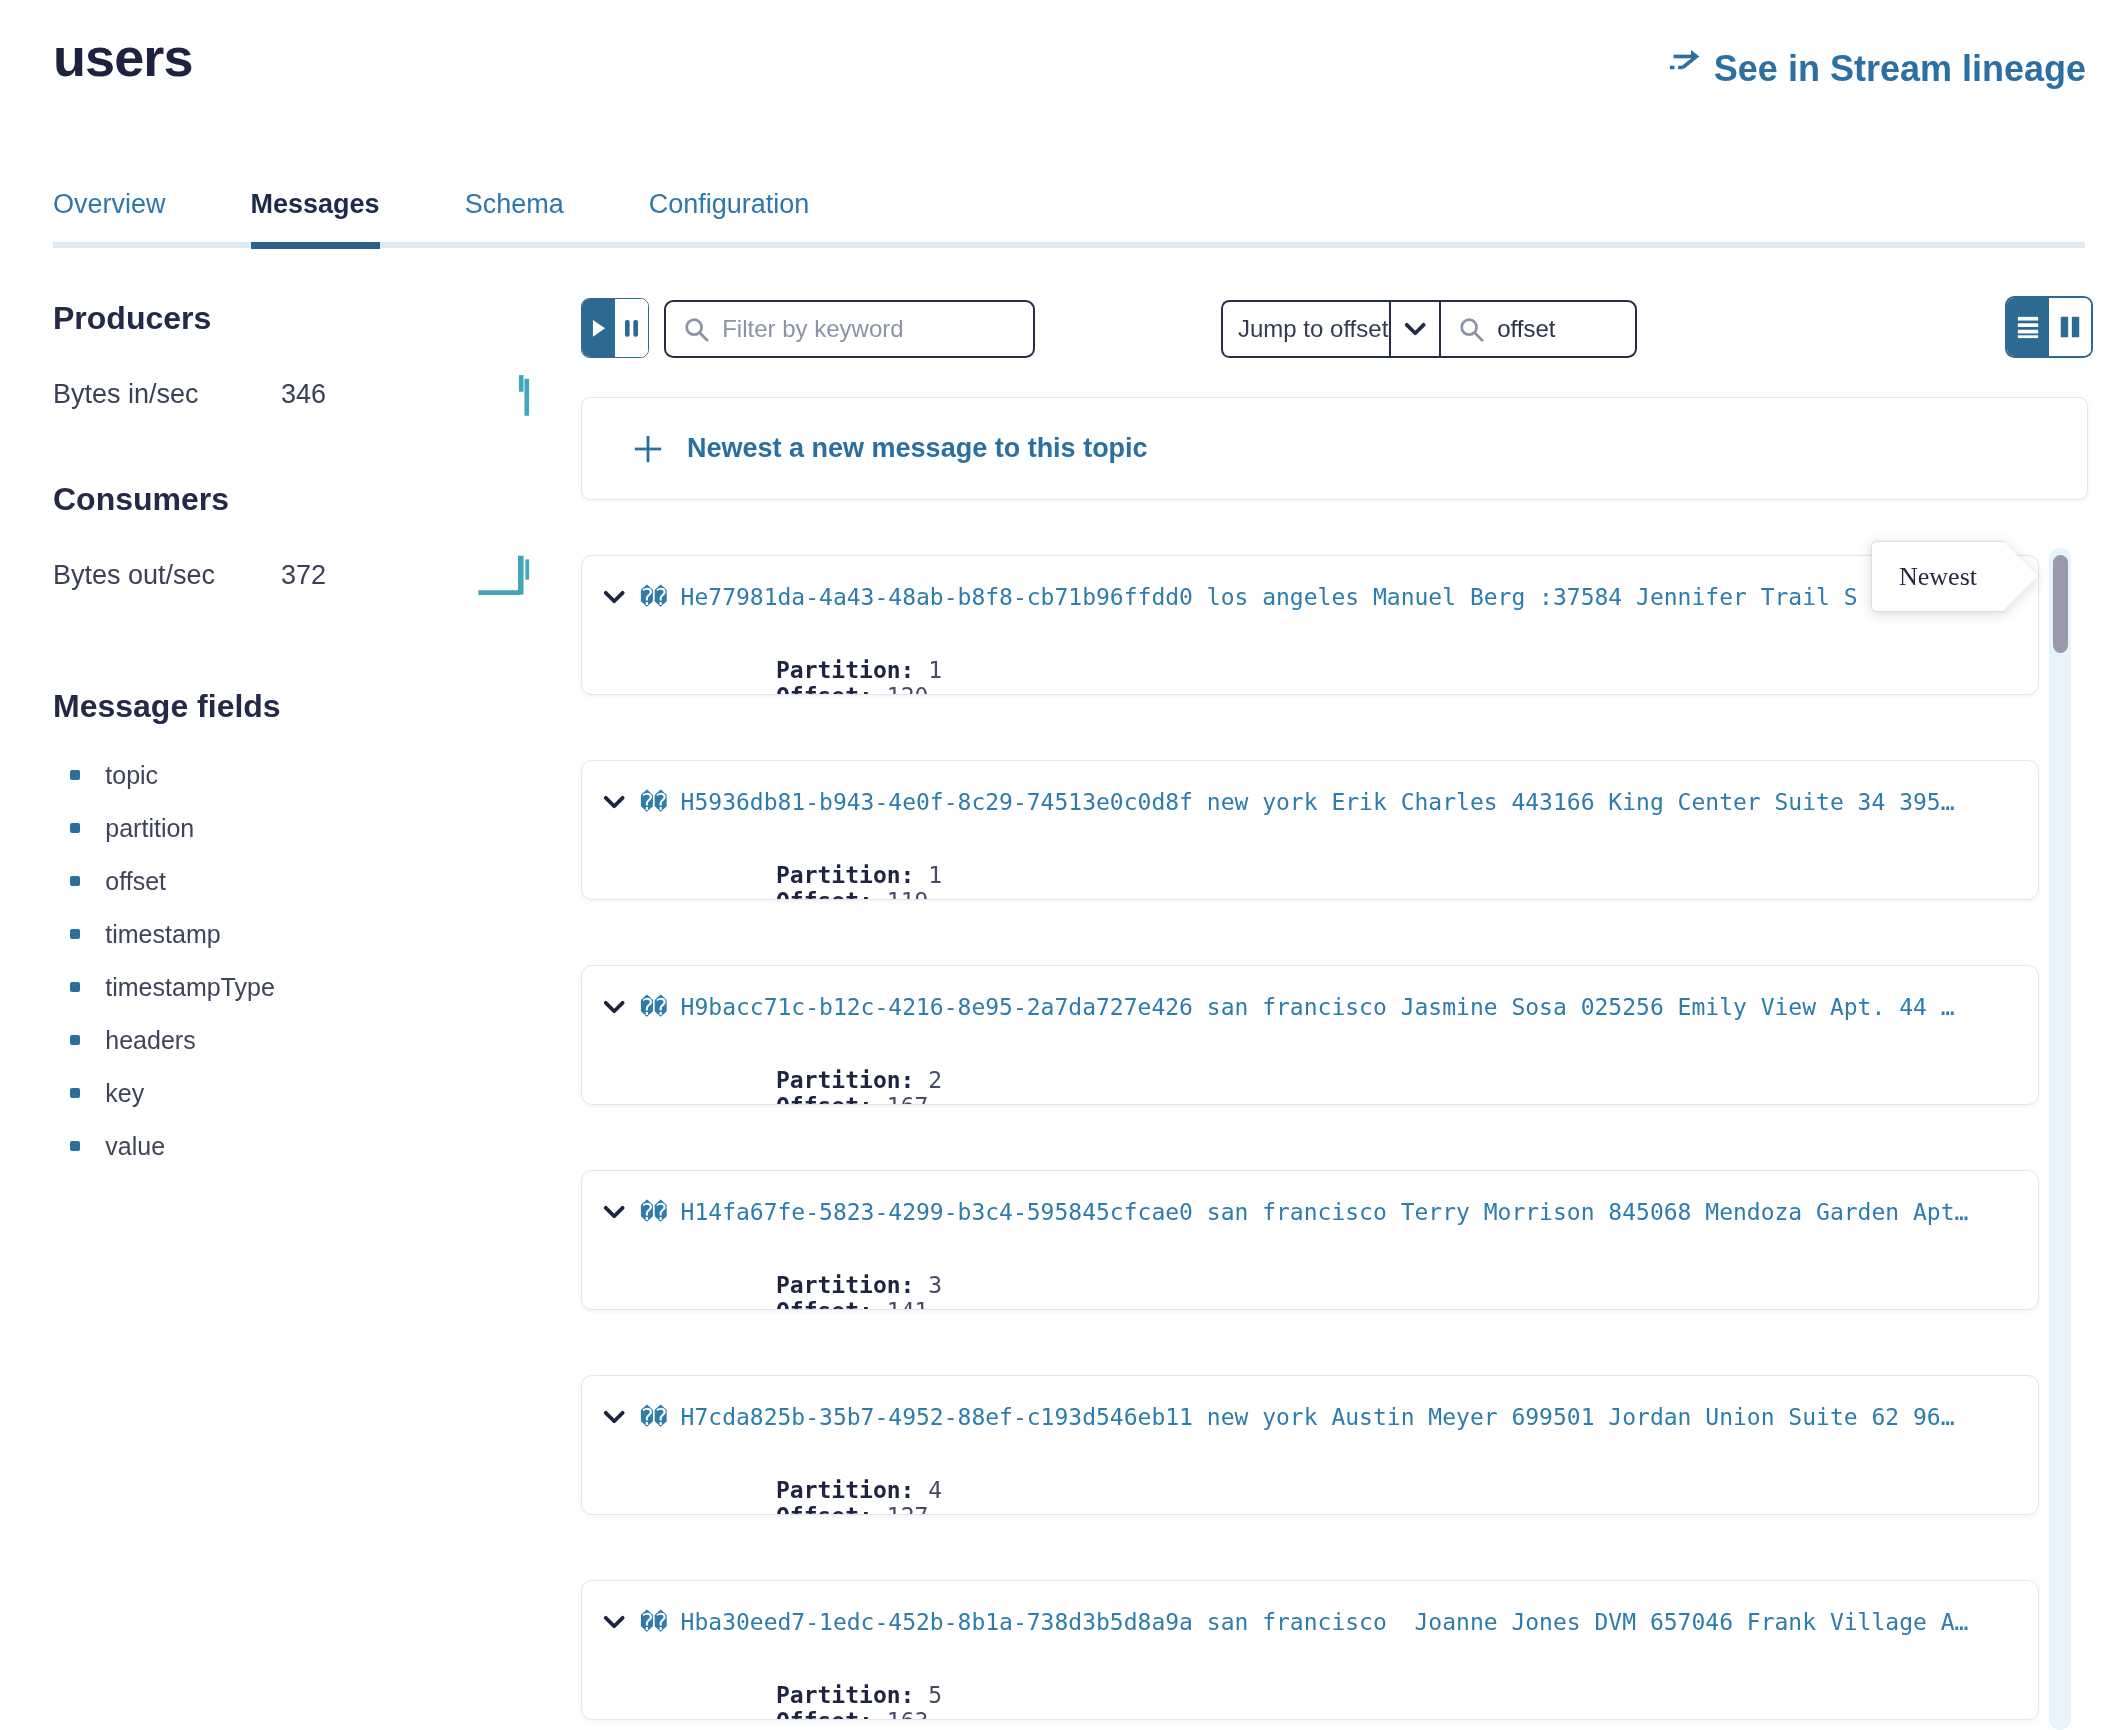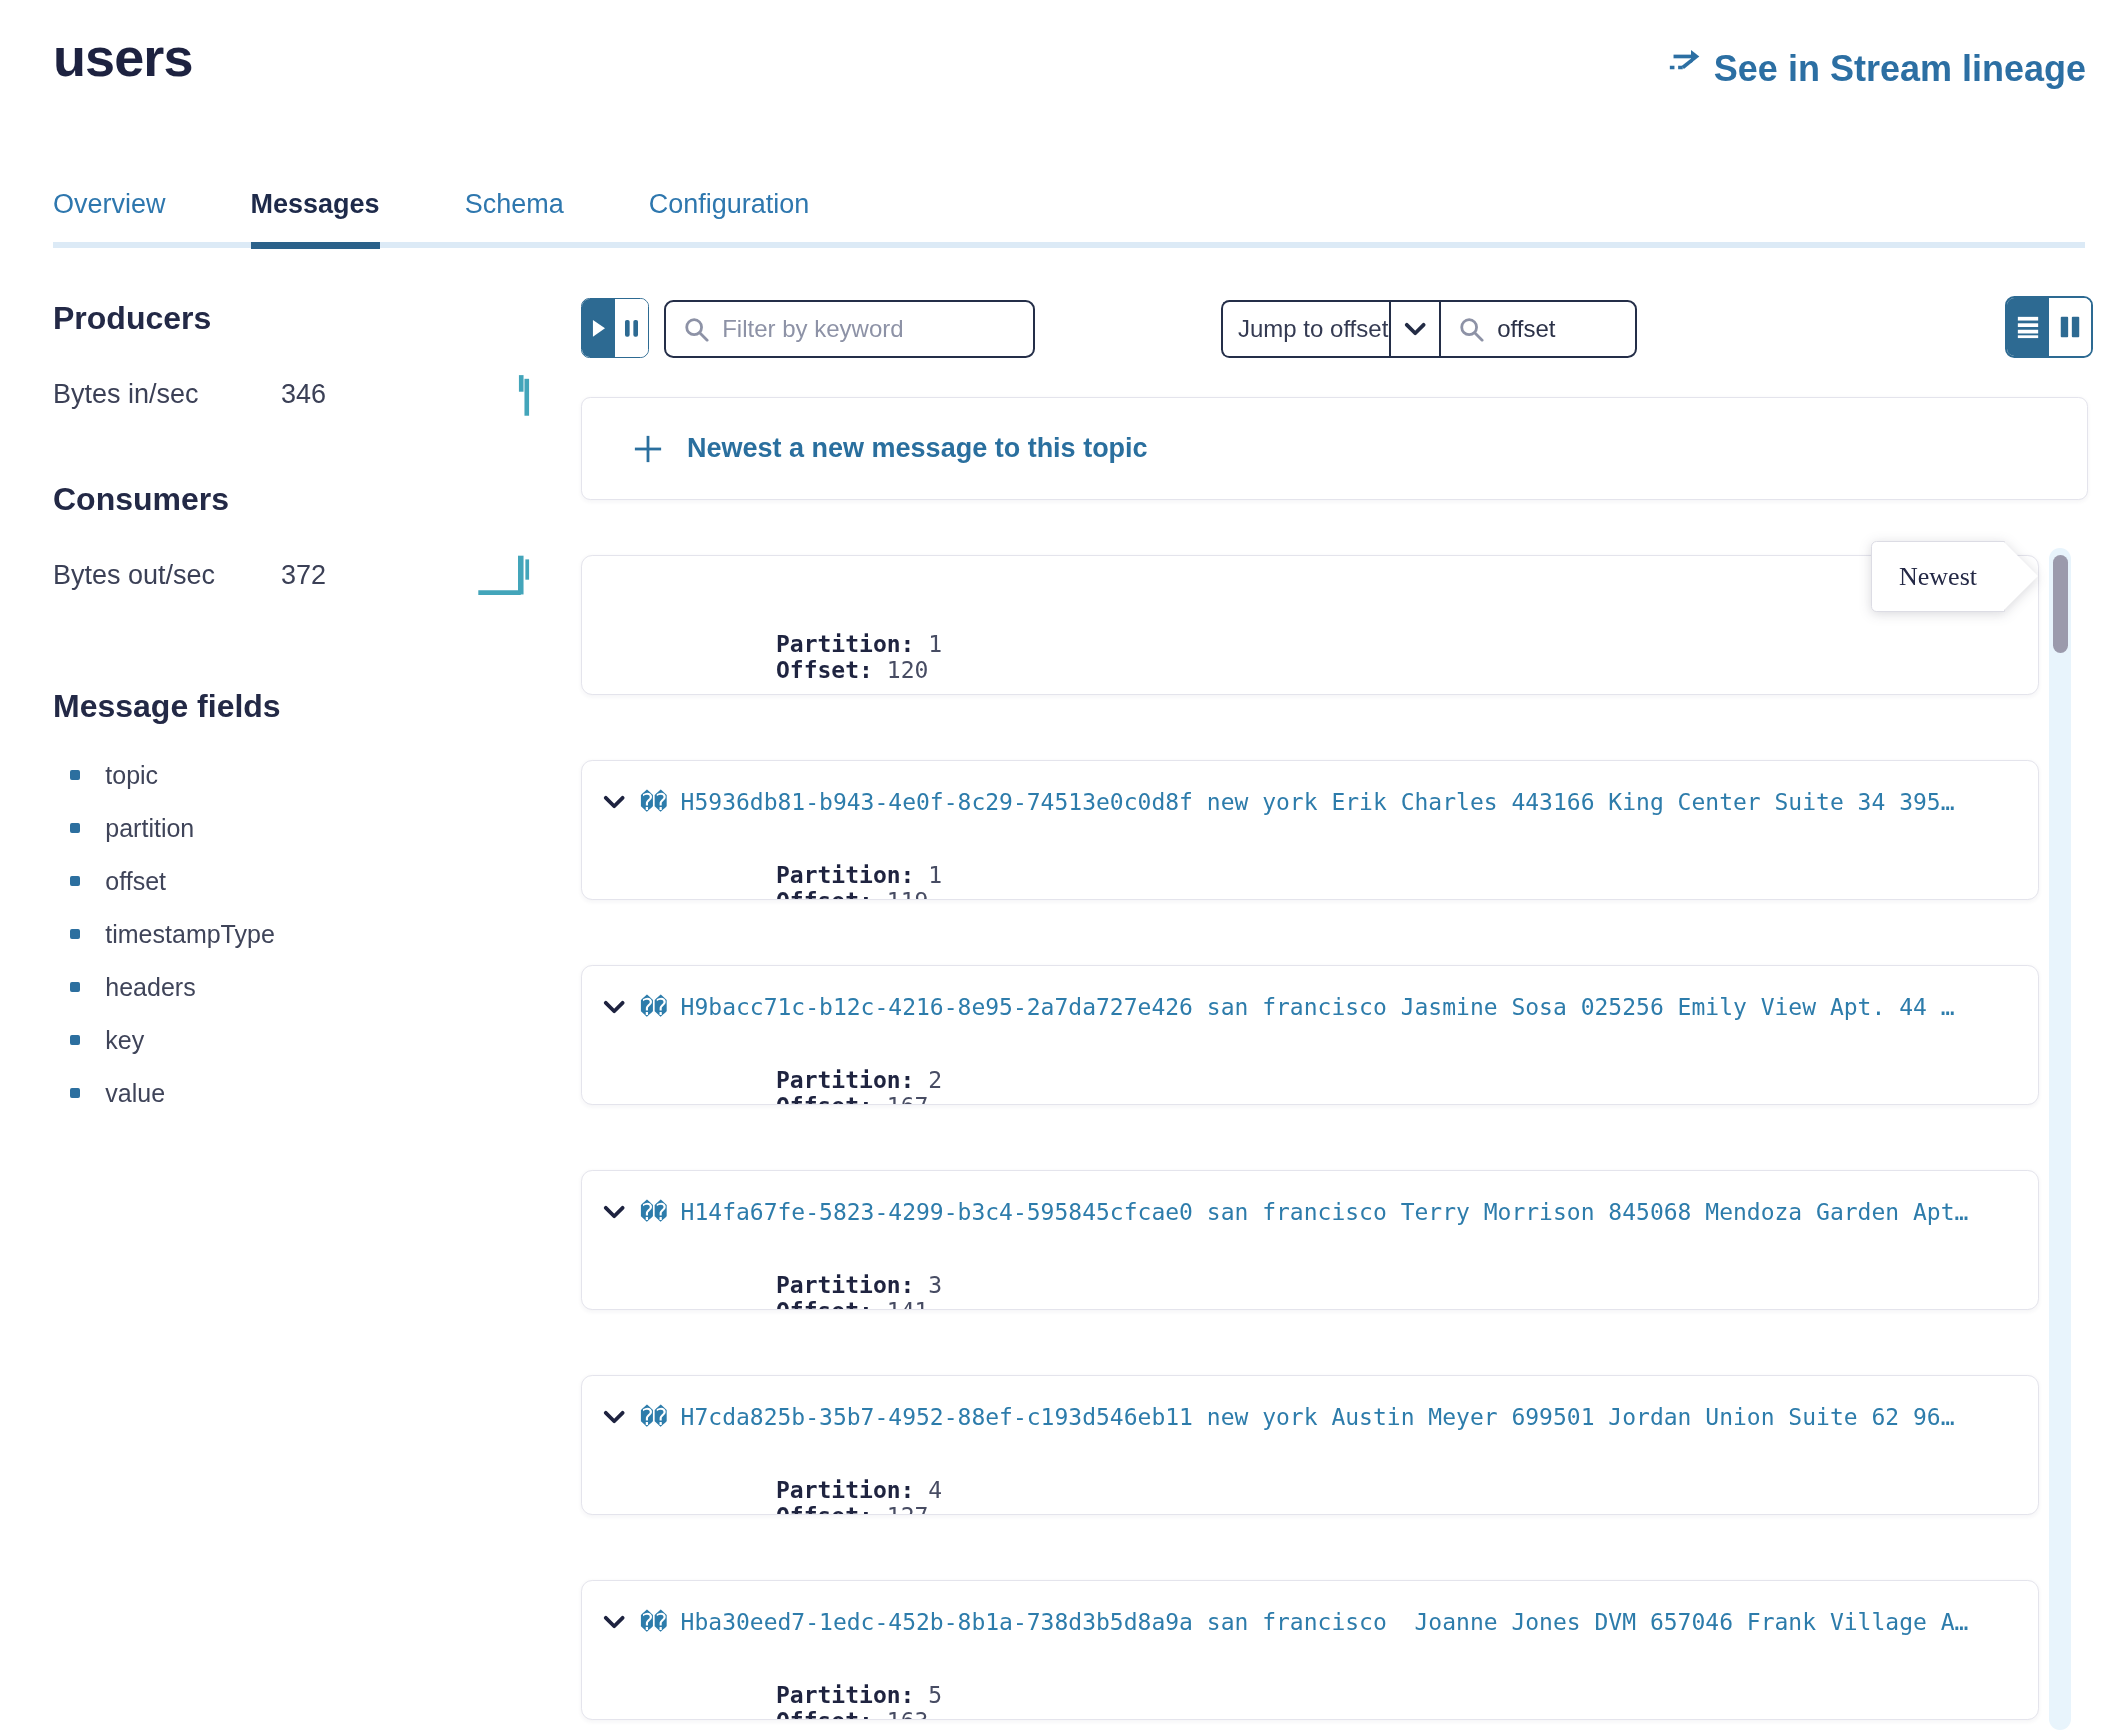--- a/index.html
+++ b/index.html
@@ -160,20 +160,24 @@
       <div class="field-item">
         <span class="bullet"></span>
         <span>partition</span>
       </div>
 
       <div class="field-item">
         <span class="bullet"></span>
         <span>offset</span>
       </div>
 
+      <div class="field-item">
+        <span class="bullet"></span>
+        <span>timestamp</span>
+      </div>
 
       <div class="field-item">
         <span class="bullet"></span>
         <span>timestampType</span>
       </div>
 
       <div class="field-item">
         <span class="bullet"></span>
         <span>headers</span>
       </div>
@@ -254,20 +258,26 @@
     <svg width="30" height="30" viewBox="0 0 32 32">
       <line x1="16" y1="2" x2="16" y2="30" stroke="#2a6f9e" stroke-width="3"></line>
       <line x1="2" y1="16" x2="30" y2="16" stroke="#2a6f9e" stroke-width="3"></line>
     </svg>
     <span class="produce-label">Newest a new message to this topic</span>
   </div>
 
   <div class="cards">
 
       <div class="card">
+        <div class="card-row1">
+          <svg width="22.4" height="15" viewBox="0 0 24 16">
+            <polyline points="3,3 12,12 21,3" fill="none" stroke="#1e2340" stroke-width="4" stroke-linecap="round" stroke-linejoin="round"></polyline>
+          </svg>
+          <div class="msg-line"><span class="msg-key">��</span><span>He77981da-4a43-48ab-b8f8-cb71b96ffdd0 los angeles Manuel Berg :37584 Jennifer Trail S</span></div>
+        </div>
         <div class="card-row2">
           <span class="meta-group"><span class="meta-label">Partition:</span> <span>1</span></span>
           <span class="meta-group"><span class="meta-label">Offset:</span> <span>120</span></span>
           
         </div>
       </div>
 
       <div class="card">
         <div class="card-row1">
           <svg width="22.4" height="15" viewBox="0 0 24 16">

